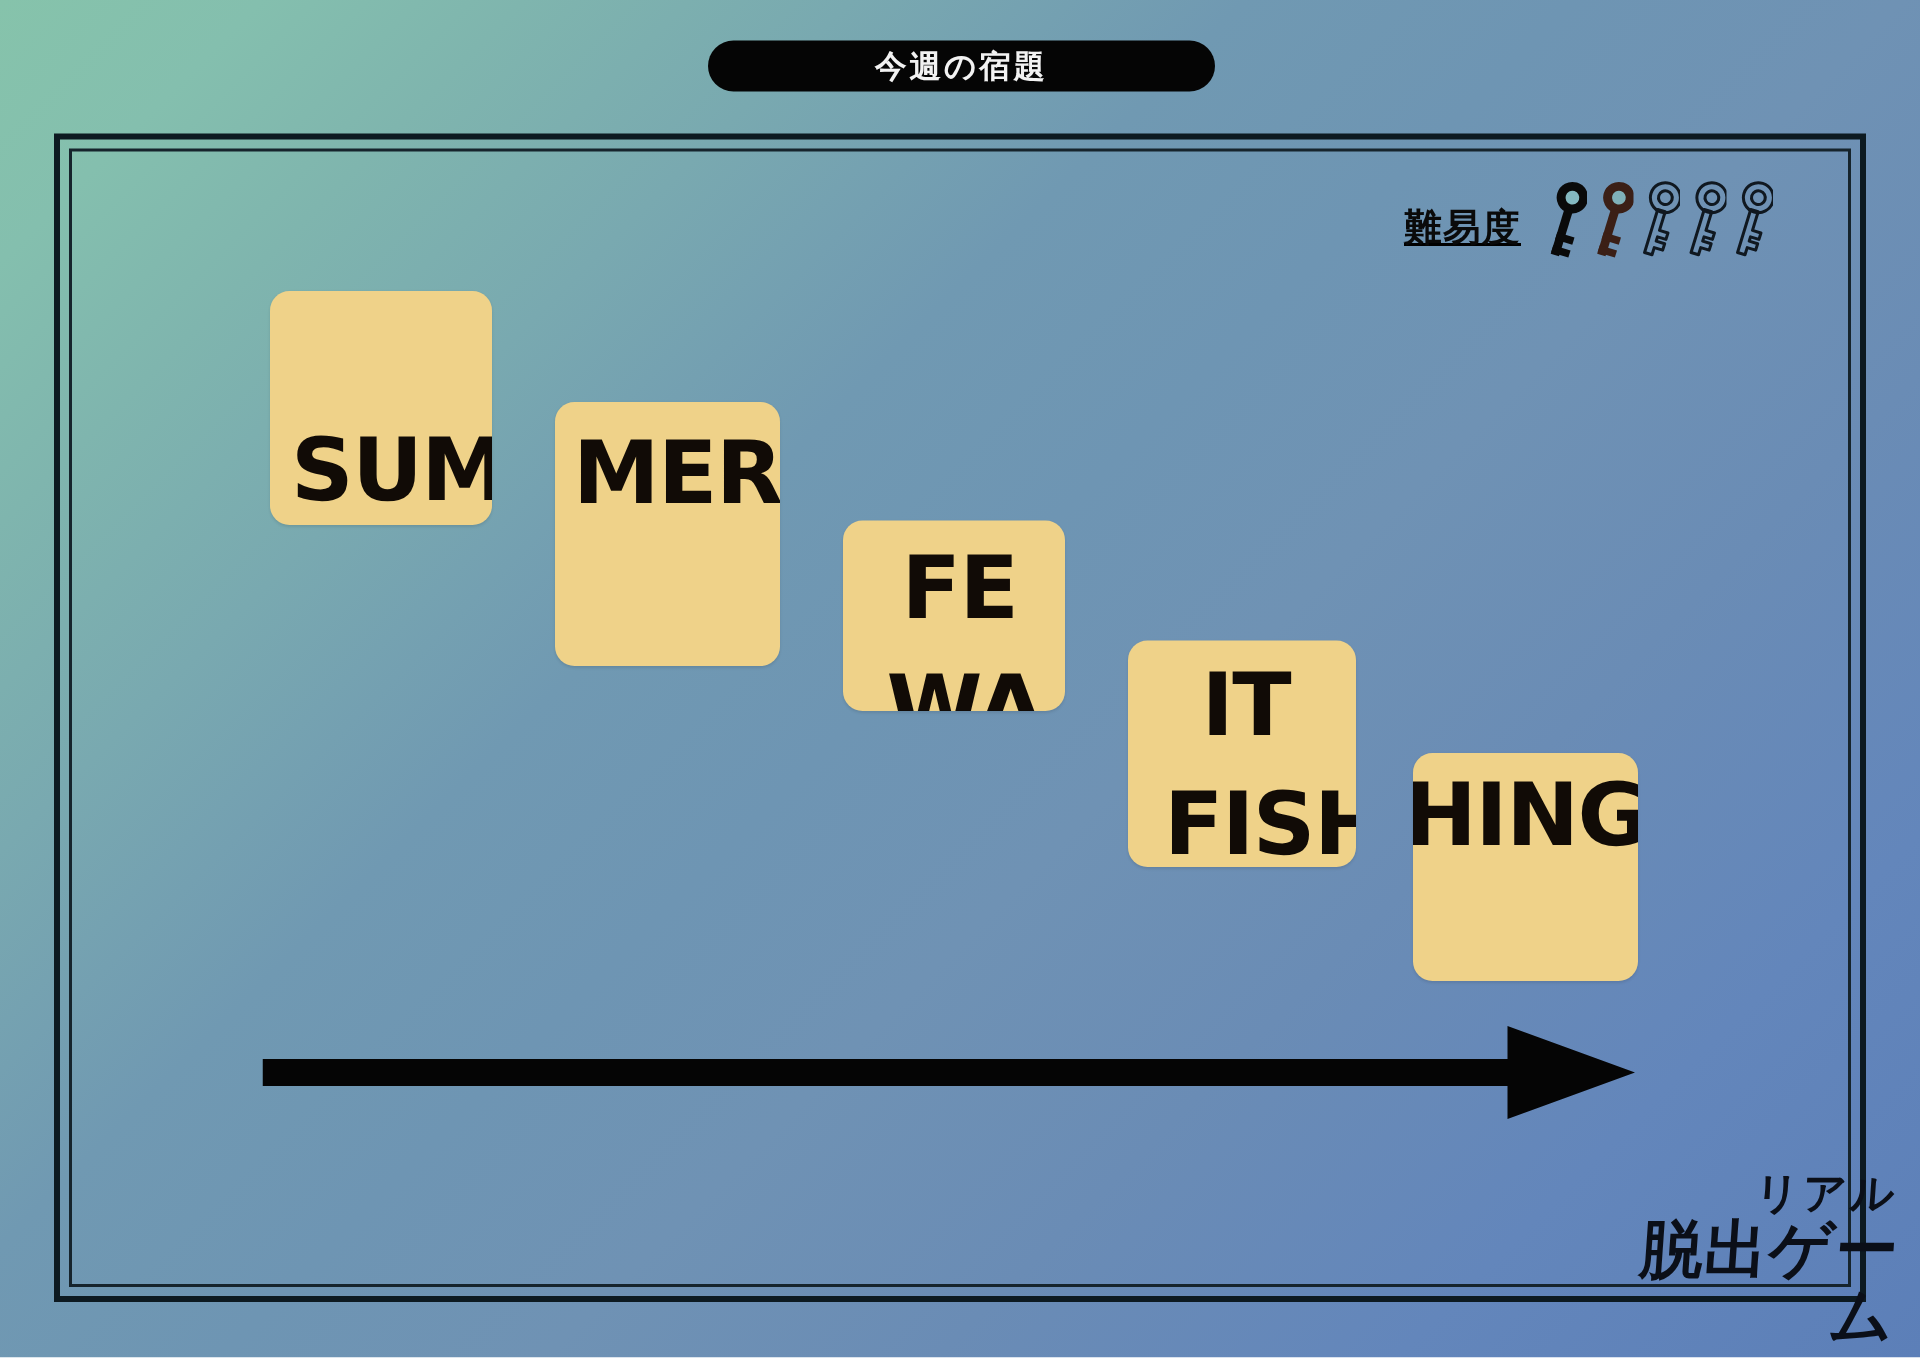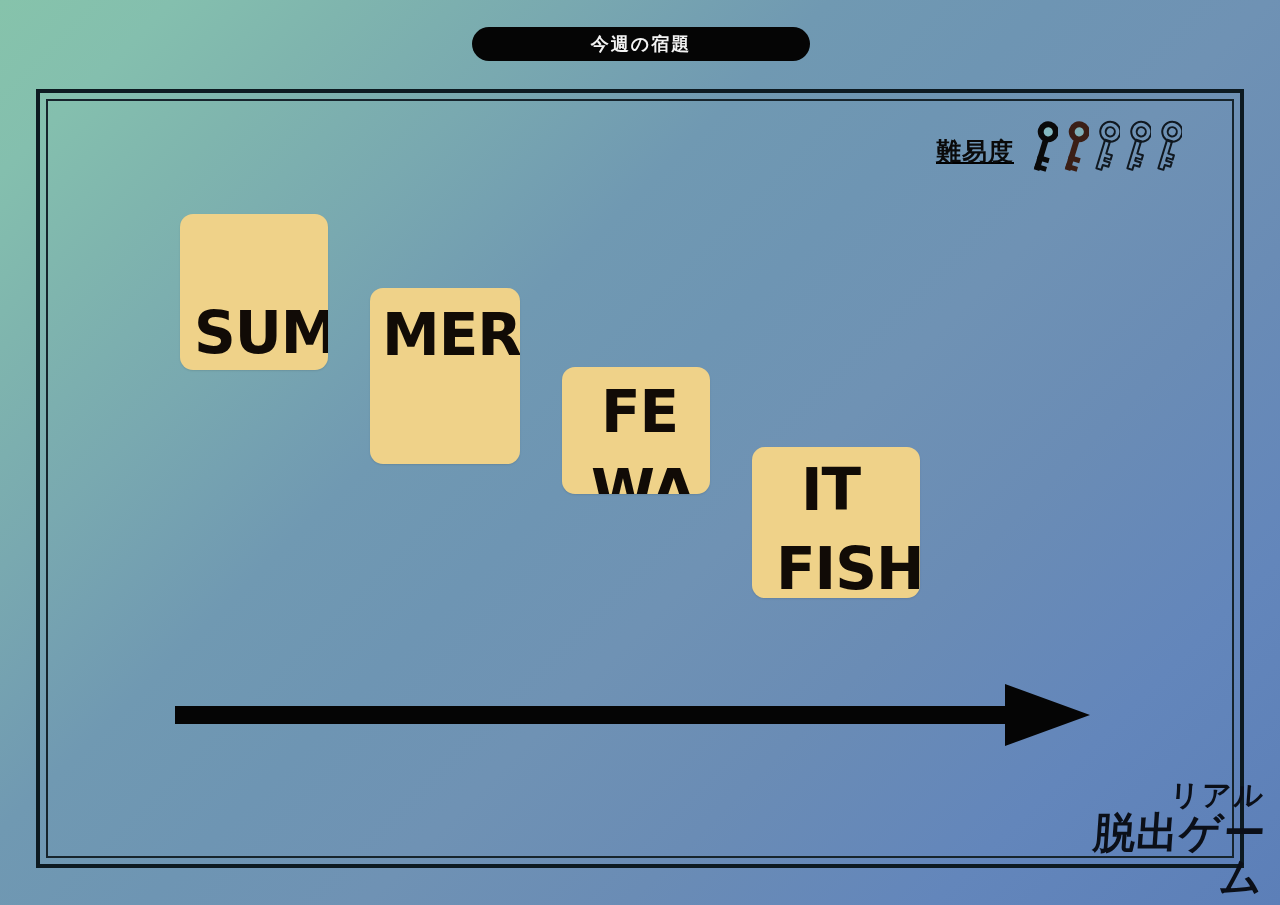--- a/index.html
+++ b/index.html
@@ -36,21 +36,21 @@
     width: 338px;
     height: 34px;
     background: #050505;
     border-radius: 17px;
     display: flex;
     align-items: center;
     justify-content: center;
   }
   #title-pill .title-text {
     color: #f2f2f2;
-    font-size: 18px;
+    font-size: 21px;
     font-weight: 700;
     letter-spacing: 2px;
     line-height: 1;
     white-space: nowrap;
     font-family: "DejaVu Sans", "Liberation Sans", sans-serif;
   }
 
   
   #frame-outer {
     position: absolute;
@@ -97,21 +97,20 @@
   }
   .key-icon { display: block; }
 
   
   .word-card {
     position: absolute;
     background: #efd289;
     border-radius: 13px;
     overflow: hidden;
     box-shadow: 0 1px 2px rgba(0,0,0,0.10);
-    margin-top: 20px;
   }
   .word-card .frag {
     position: absolute;
     color: #110b06;
     font-weight: 700;
     font-size: 58px;
     line-height: 1;
     letter-spacing: -1px;
     white-space: nowrap;
     font-family: "DejaVu Sans", "Liberation Sans", sans-serif;
@@ -122,21 +121,21 @@
   #card-1 .f-a { left: 14px; top: 90px; }
   
   #card-2 { left: 370px; top: 268px; width: 150px; height: 176px; }
   #card-2 .f-a { left: 12px; top: 18px; }
   #card-2 .f-b { left: 47px; top: 97px; }
   
   #card-3 { left: 562px; top: 347px; width: 148px; height: 127px; }
   #card-3 .f-a { left: 39px; top: 16px; }
   #card-3 .f-b { left: 29px; top: 95px; }
   
-  #card-4 { left: 752px; top: 427px; width: 168px; height: 151px; }
+  #card-4 { left: 752px; top: 427px; width: 152px; height: 151px; }
   #card-4 .f-a { left: 49px; top: 14px; }
   #card-4 .f-b { left: 24px; top: 93px; }
   
   #card-5 { left: 942px; top: 502px; width: 150px; height: 152px; }
   #card-5 .f-a { left: -6px; top: 12px; }
 
   
   #arrow {
     position: absolute;
     left: 175px;
@@ -269,20 +268,23 @@
   <div class="word-card" id="card-3">
     <span class="frag f-a">FE</span>
     <span class="frag f-b">WA</span>
   </div>
 
   <div class="word-card" id="card-4">
     <span class="frag f-a">IT</span>
     <span class="frag f-b">FISH</span>
   </div>
 
+  <div class="word-card" id="card-5">
+    <span class="frag f-a">HING</span>
+  </div>
 
   <div id="arrow">
     <svg width="915" height="62" viewBox="0 0 915 62">
       <path d="M0 22 L830 22 L830 0 L915 31 L830 62 L830 40 L0 40 Z" fill="#050505"></path>
     </svg>
   </div>
 
   <div id="scrap-logo">
     <div class="logo-line1">リアル</div>
     <div class="logo-line2">脱出ゲーム</div>

